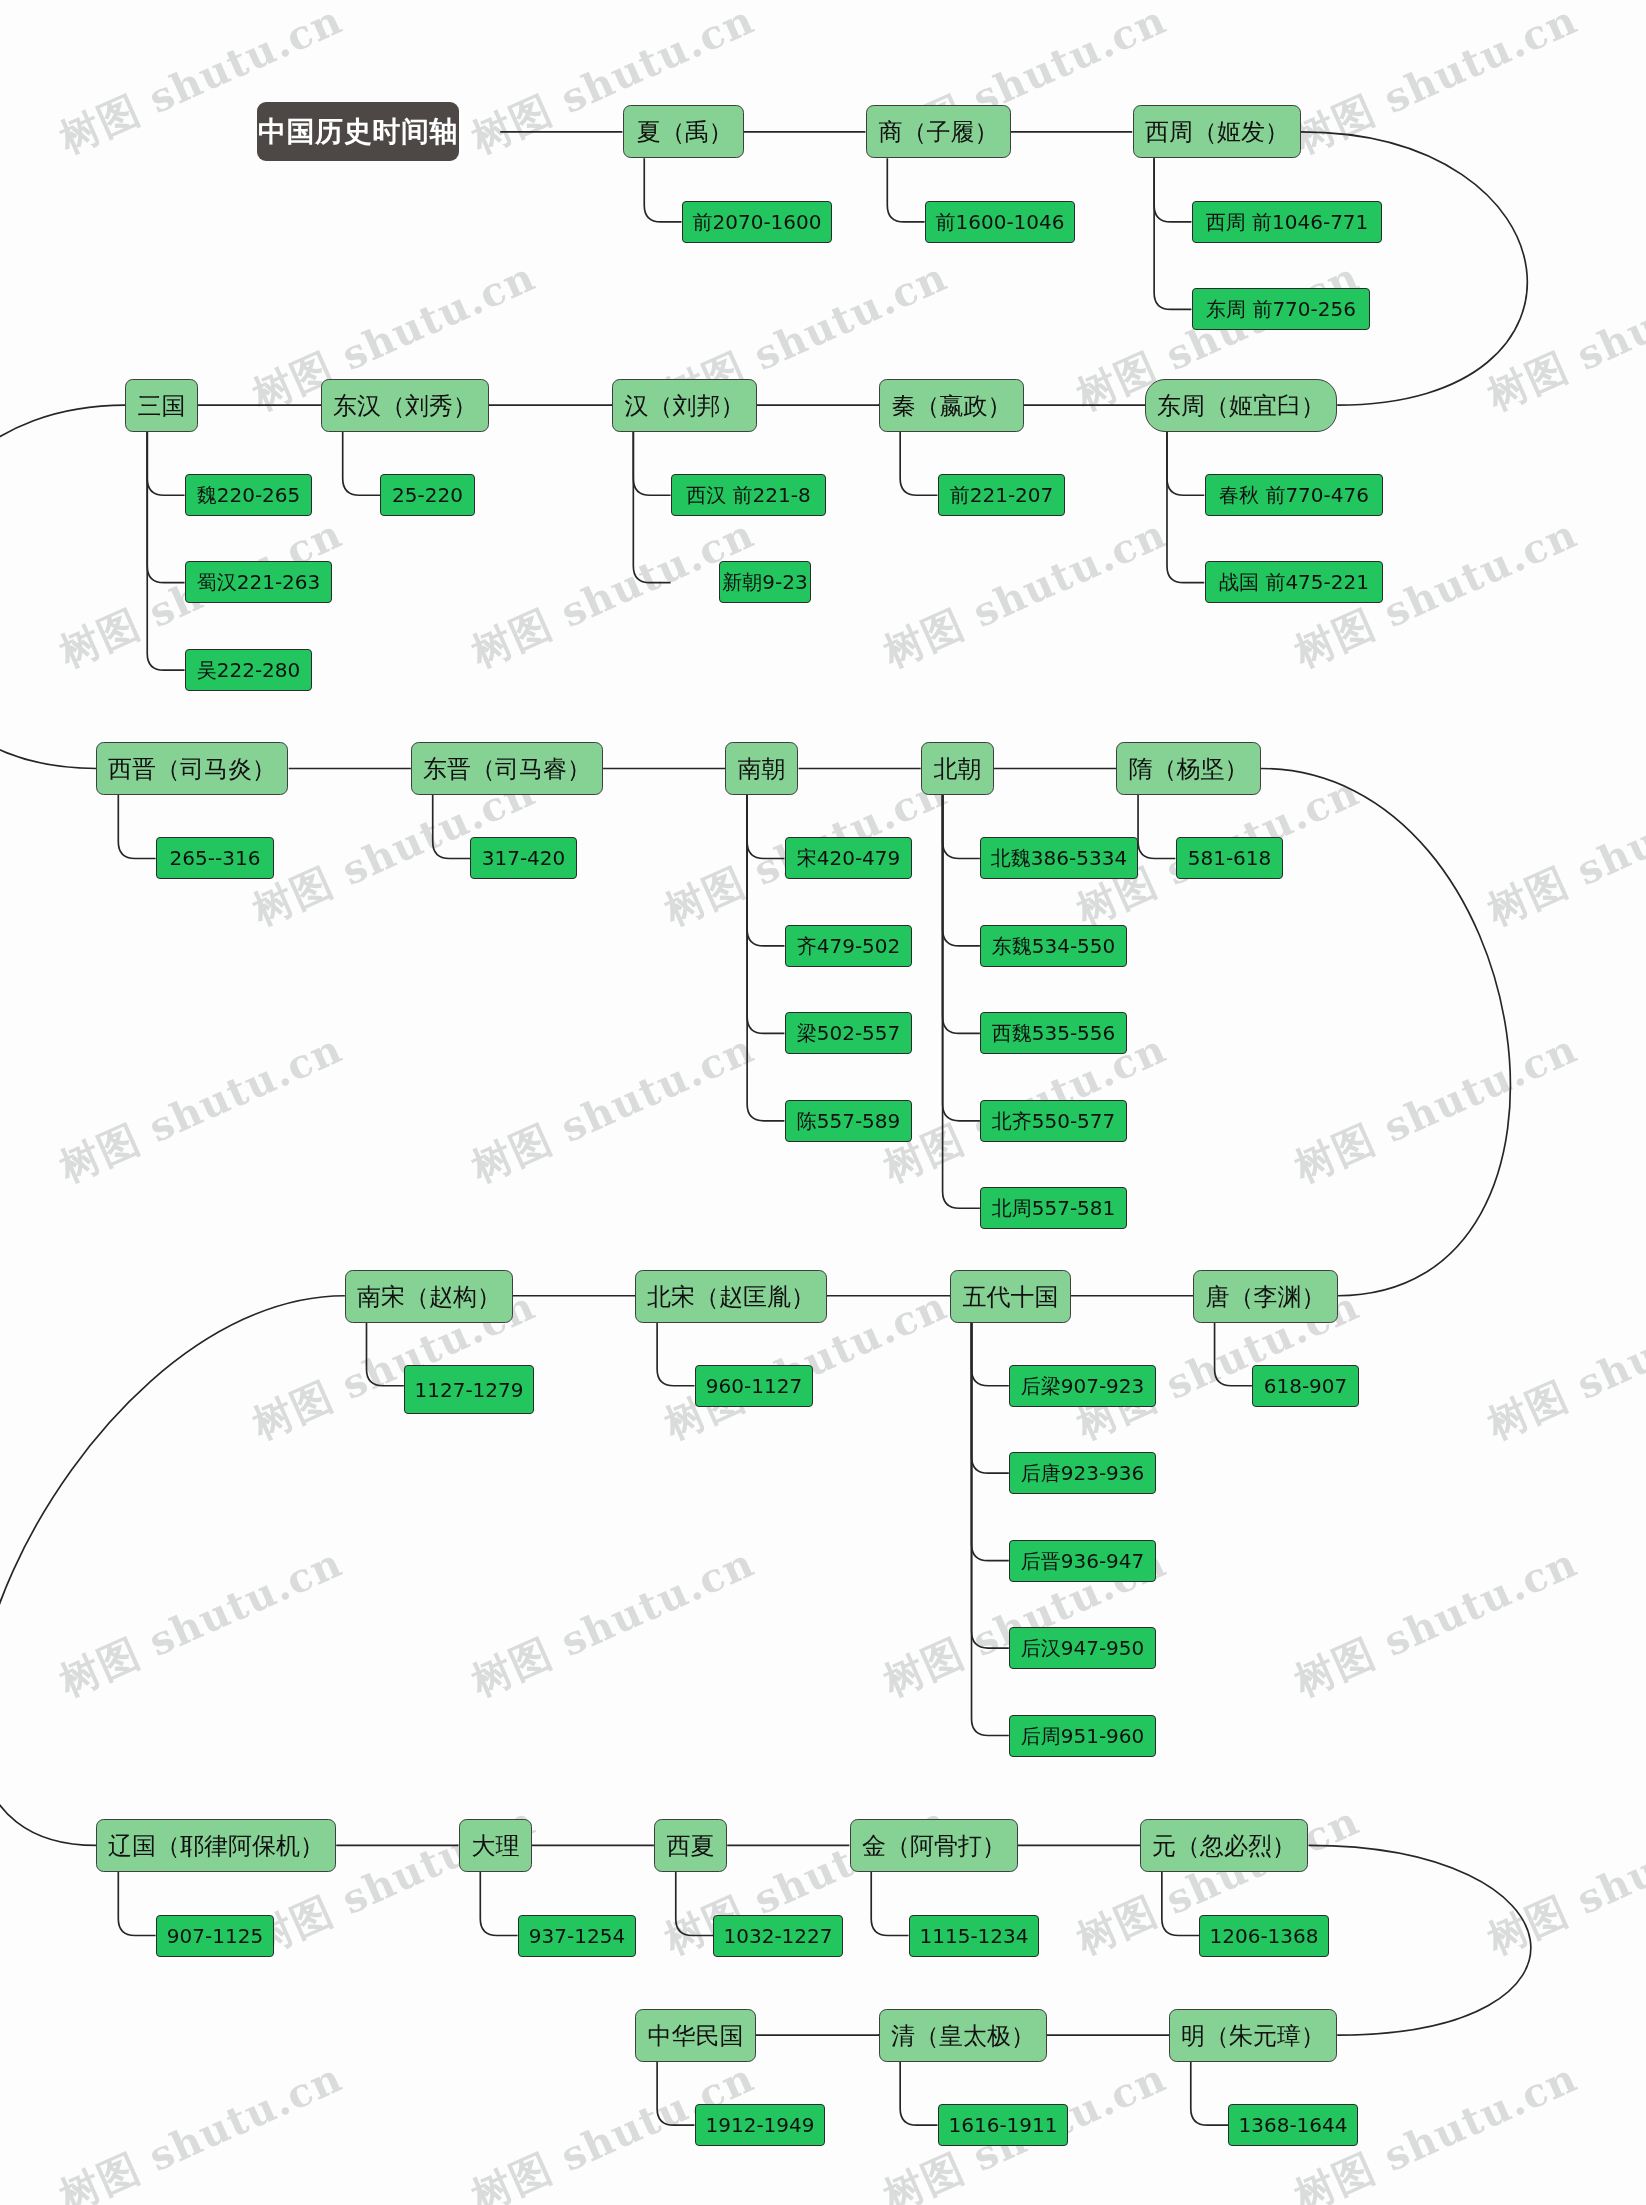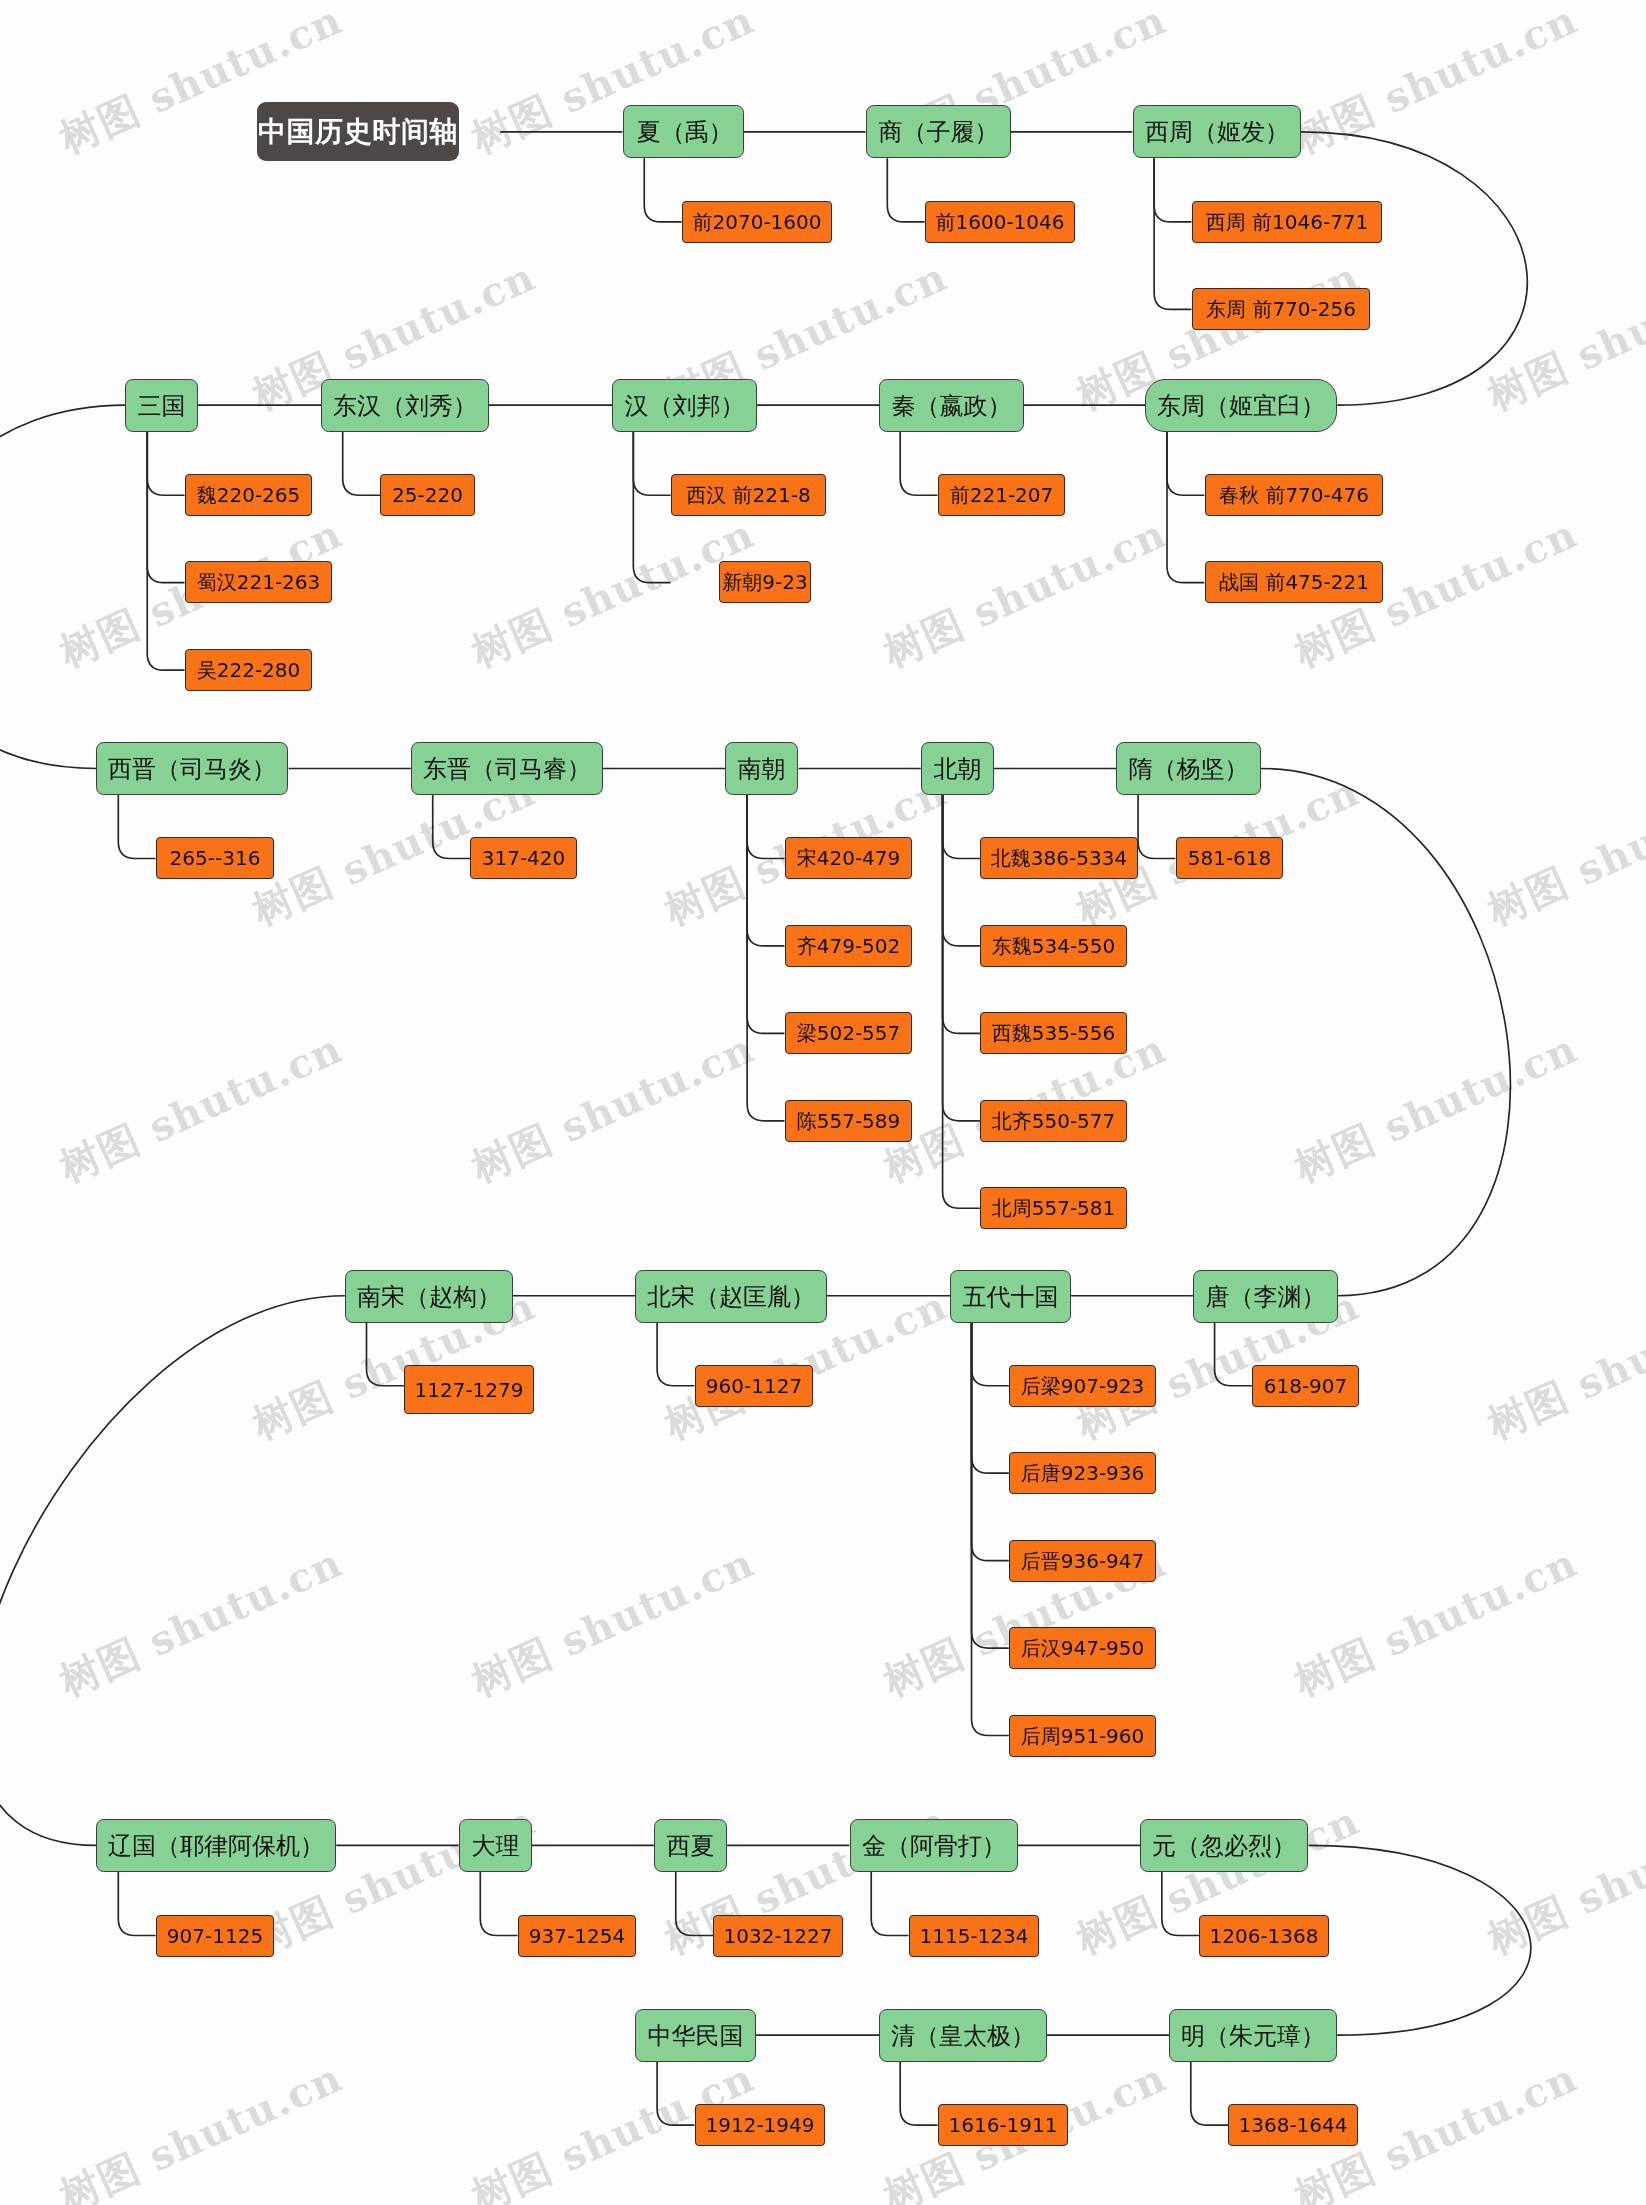--- a/index.html
+++ b/index.html
@@ -70,21 +70,21 @@
   .dyn{
     background:#86d295;
     border:1.3px solid #3f3f3f;
     border-radius:7.7px;
     color:#111111;
     font-size:24px;
     height:53px;
     padding:0 10.3px;
   }
   .leaf{
-    background:#f97316;
+    background:#22c55e;
     border:1.5px solid #2b2b2b;
     border-radius:4px;
     color:#111111;
     font-size:20px;
     height:42px;
     padding:0 6px;
   }
 </style>
 </head>
 <body>

